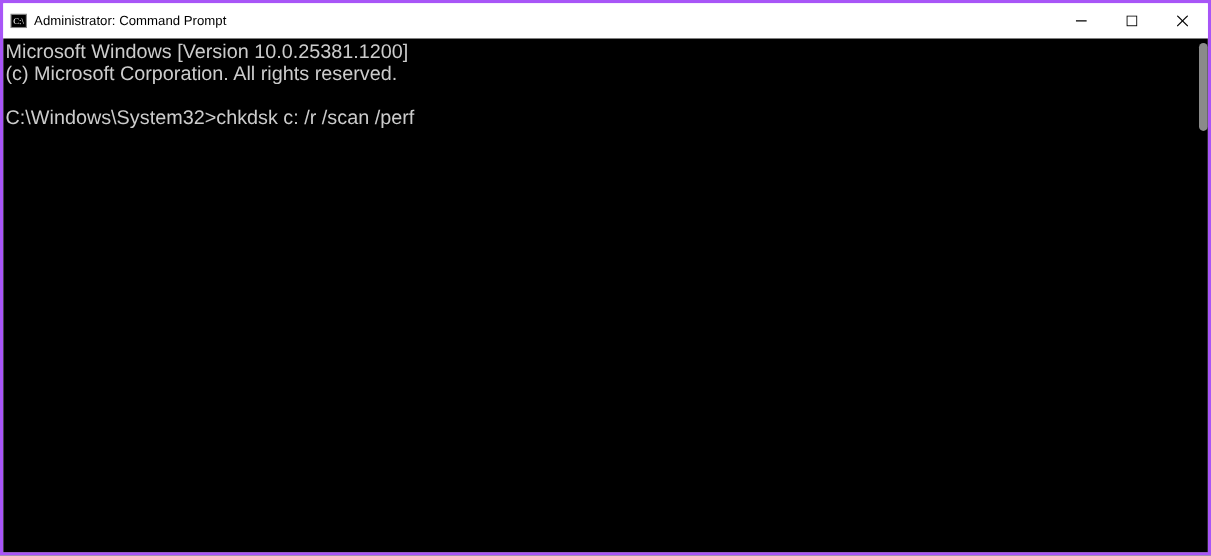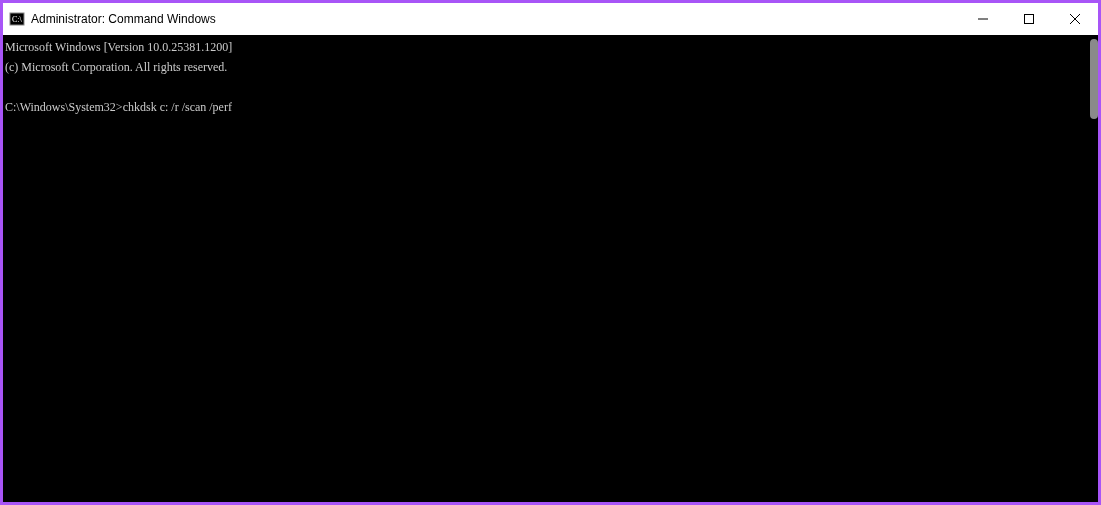--- a/index.html
+++ b/index.html
@@ -62,22 +62,22 @@
       cursor: pointer;
     }
     .terminal-area {
       flex: 1;
       background: #000;
       position: relative;
       overflow: hidden;
     }
     .terminal-content {
       padding: 2px 0 0 2px;
-      font-family: Liberation Serif, serif;
-      font-size: 12px;
+      font-family: Liberation Sans, sans-serif;
+      font-size: 18px;
       line-height: 20px;
       color: #ccc;
       white-space: pre;
     }
     .prompt-line {
       color: #ccc;
     }
     .scrollbar {
       position: absolute;
       right: 0;
@@ -93,21 +93,21 @@
 
 <div class="outer-border">
   <div class="titlebar">
     <div class="titlebar-left">
       <span class="app-icon">
         <svg width="16" height="16" viewBox="0 0 16 16">
           <rect x="1" y="2" width="14" height="12" fill="#000" stroke="#888" stroke-width="1"></rect>
           <text x="3" y="11" font-size="8" font-family="Consolas" fill="#fff">C:\</text>
         </svg>
       </span>
-      <span class="title-text">Administrator: Command Windows</span>
+      <span class="title-text">Administrator: Command Prompt</span>
     </div>
     <div class="window-controls">
       <button class="win-btn">
         <svg width="10" height="10" viewBox="0 0 10 10">
           <line x1="0" y1="5" x2="10" y2="5" stroke="#000" stroke-width="1"></line>
         </svg>
       </button>
       <button class="win-btn">
         <svg width="10" height="10" viewBox="0 0 10 10">
           <rect x="0.5" y="0.5" width="9" height="9" fill="none" stroke="#000" stroke-width="1"></rect>

